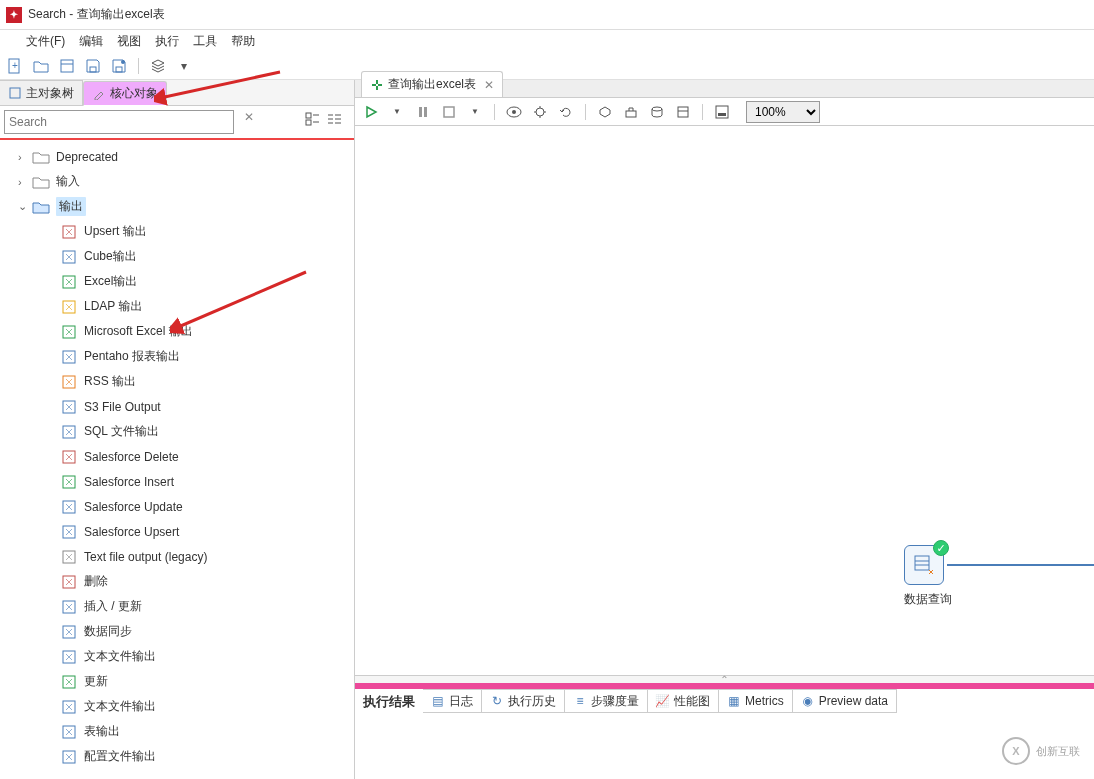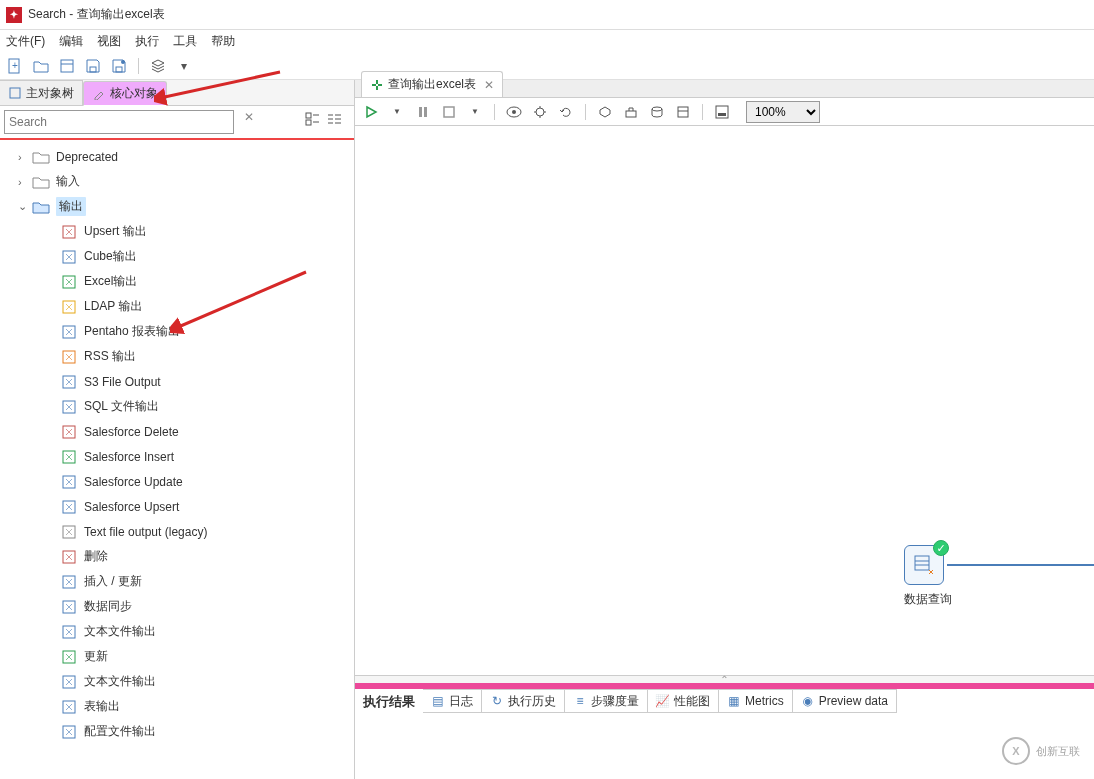--- a/index.html
+++ b/index.html
@@ -2,21 +2,21 @@
 <html><head>
 <meta charset="utf-8">
 <style>
 * { box-sizing: border-box; margin: 0; padding: 0; font-family: "Microsoft YaHei", "Segoe UI", sans-serif; }
 body { background: #fff; font-size: 12px; color: #333; overflow: hidden; width: 1094px; height: 779px; position: relative; }
 
 .titlebar { height: 30px; background: #fff; border-bottom: 1px solid #ddd; display: flex; align-items: center; padding: 0 6px; }
 .app-icon { width: 16px; height: 16px; background: #c8202c; margin-right: 6px; display: flex; align-items: center; justify-content: center; color: #fff; font-size: 10px; font-weight: bold; }
 .title-text { font-size: 12px; }
 
-.menubar { height: 22px; display: flex; align-items: center; padding: 0 6px; gap: 14px; }
+.menubar { height: 22px; display: flex; align-items: center; padding: 0 6px; gap: 14px; margin-left: 20px; }
 .menubar span { cursor: default; }
 
 .toolbar { height: 28px; border-bottom: 1px solid #e0e0e0; display: flex; align-items: center; padding: 0 6px; gap: 8px; }
 .toolbar .tb { width: 18px; height: 18px; display: flex; align-items: center; justify-content: center; color: #4a7db8; cursor: pointer; }
 .toolbar .sep { width: 1px; height: 16px; background: #ccc; margin: 0 2px; }
 
 .main { display: flex; height: calc(779px - 30px - 22px - 28px); }
 .left-panel { width: 355px; border-right: 1px solid #ccc; display: flex; flex-direction: column; }
 
 .left-tabs { height: 26px; display: flex; border-bottom: 1px solid #ccc; background: #f5f5f5; }
@@ -239,20 +239,29 @@
               <svg width="16" height="16">
                 <rect x="2" y="2" width="12" height="12" fill="none" stroke="#e6a817"></rect>
                 <path d="M5 5l6 6M11 5l-6 6" stroke="#e6a817" opacity="0.6"></path>
               </svg>
             </span>
             <span>LDAP 输出</span>
           </div>
           <div class="tree-row depth-2">
             <span class="item-icon">
               <svg width="16" height="16">
+                <rect x="2" y="2" width="12" height="12" fill="none" stroke="#2a9d4e"></rect>
+                <path d="M5 5l6 6M11 5l-6 6" stroke="#2a9d4e" opacity="0.6"></path>
+              </svg>
+            </span>
+            <span>Microsoft Excel 输出</span>
+          </div>
+          <div class="tree-row depth-2">
+            <span class="item-icon">
+              <svg width="16" height="16">
                 <rect x="2" y="2" width="12" height="12" fill="none" stroke="#4a7db8"></rect>
                 <path d="M5 5l6 6M11 5l-6 6" stroke="#4a7db8" opacity="0.6"></path>
               </svg>
             </span>
             <span>Pentaho 报表输出</span>
           </div>
           <div class="tree-row depth-2">
             <span class="item-icon">
               <svg width="16" height="16">
                 <rect x="2" y="2" width="12" height="12" fill="none" stroke="#e67e22"></rect>

